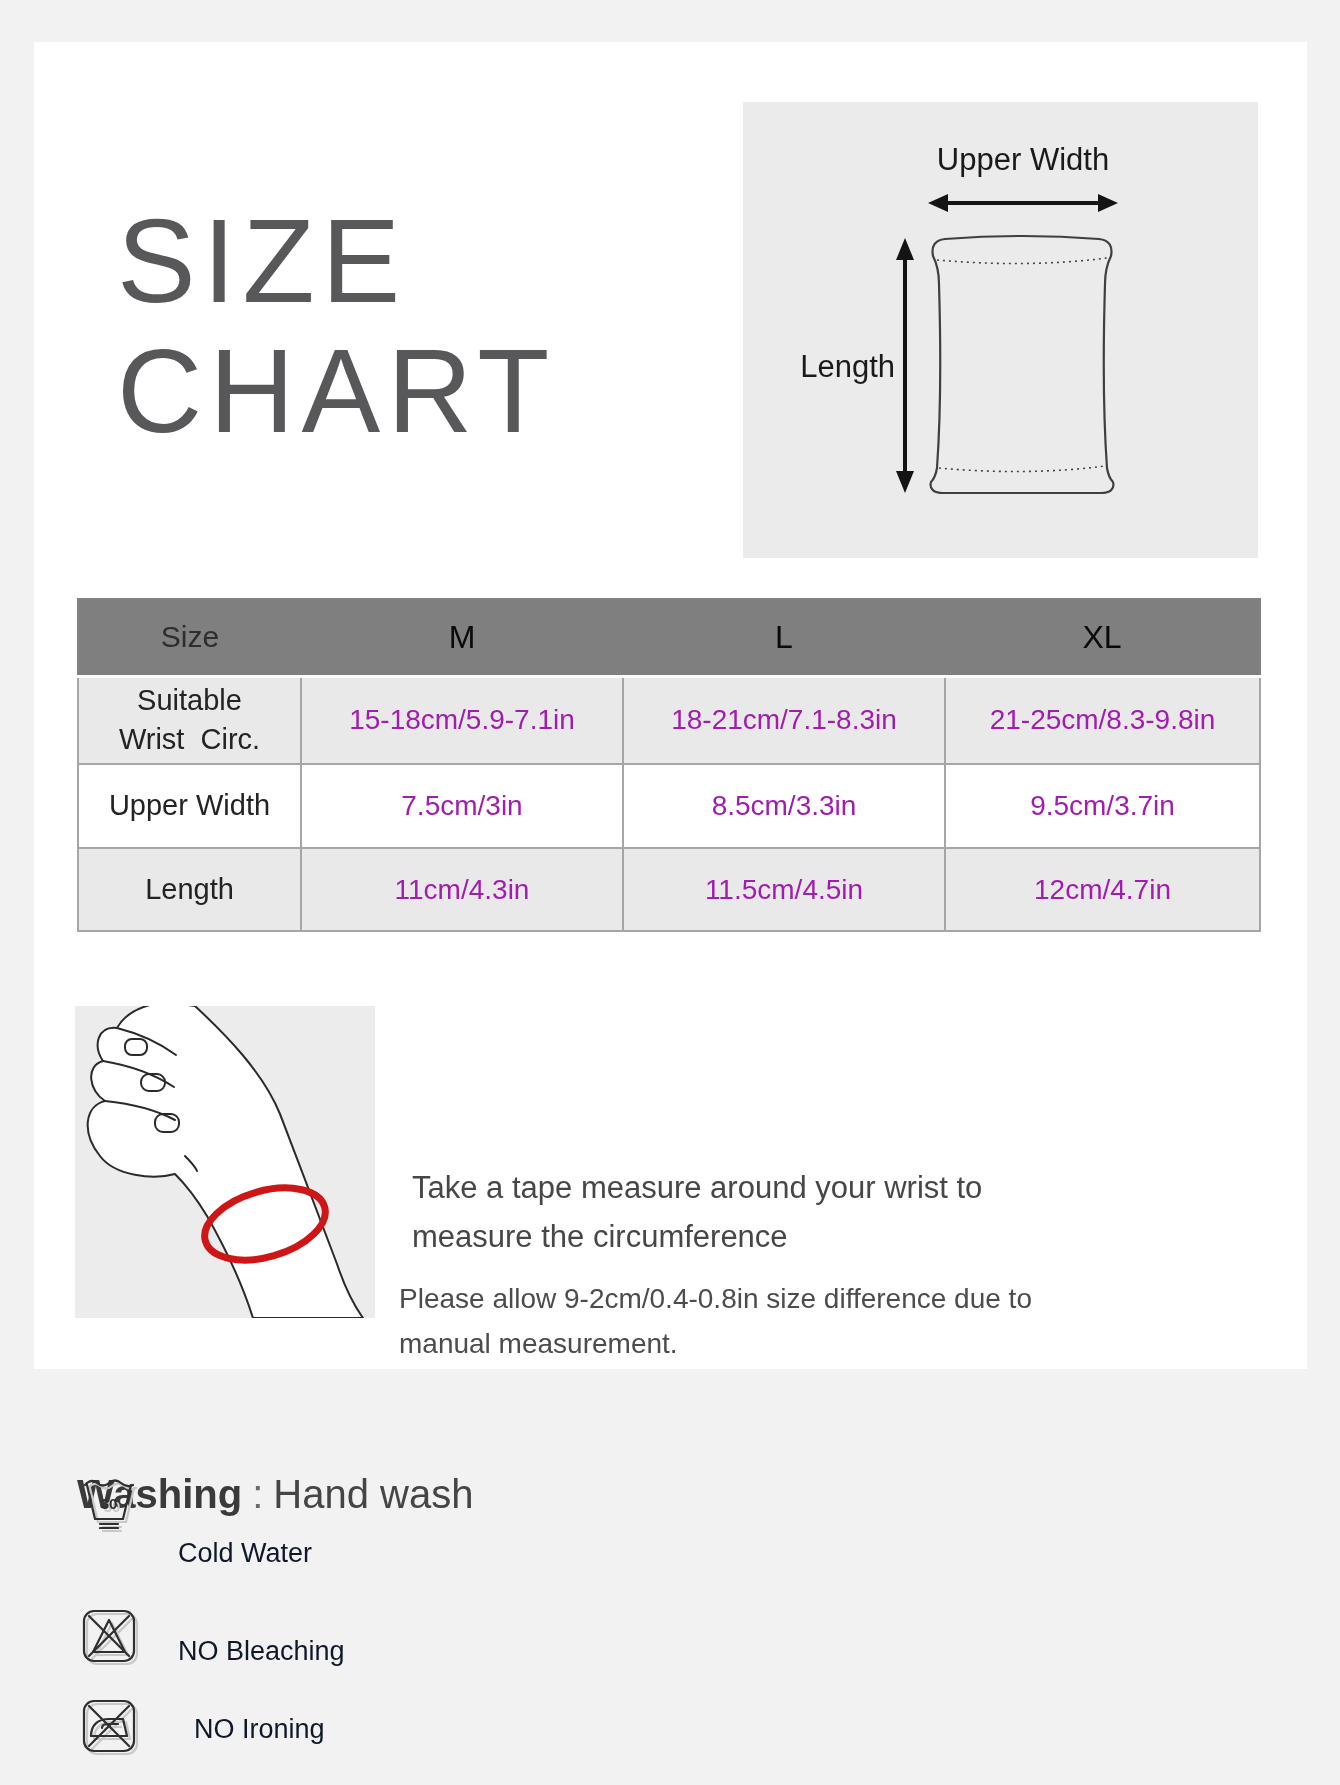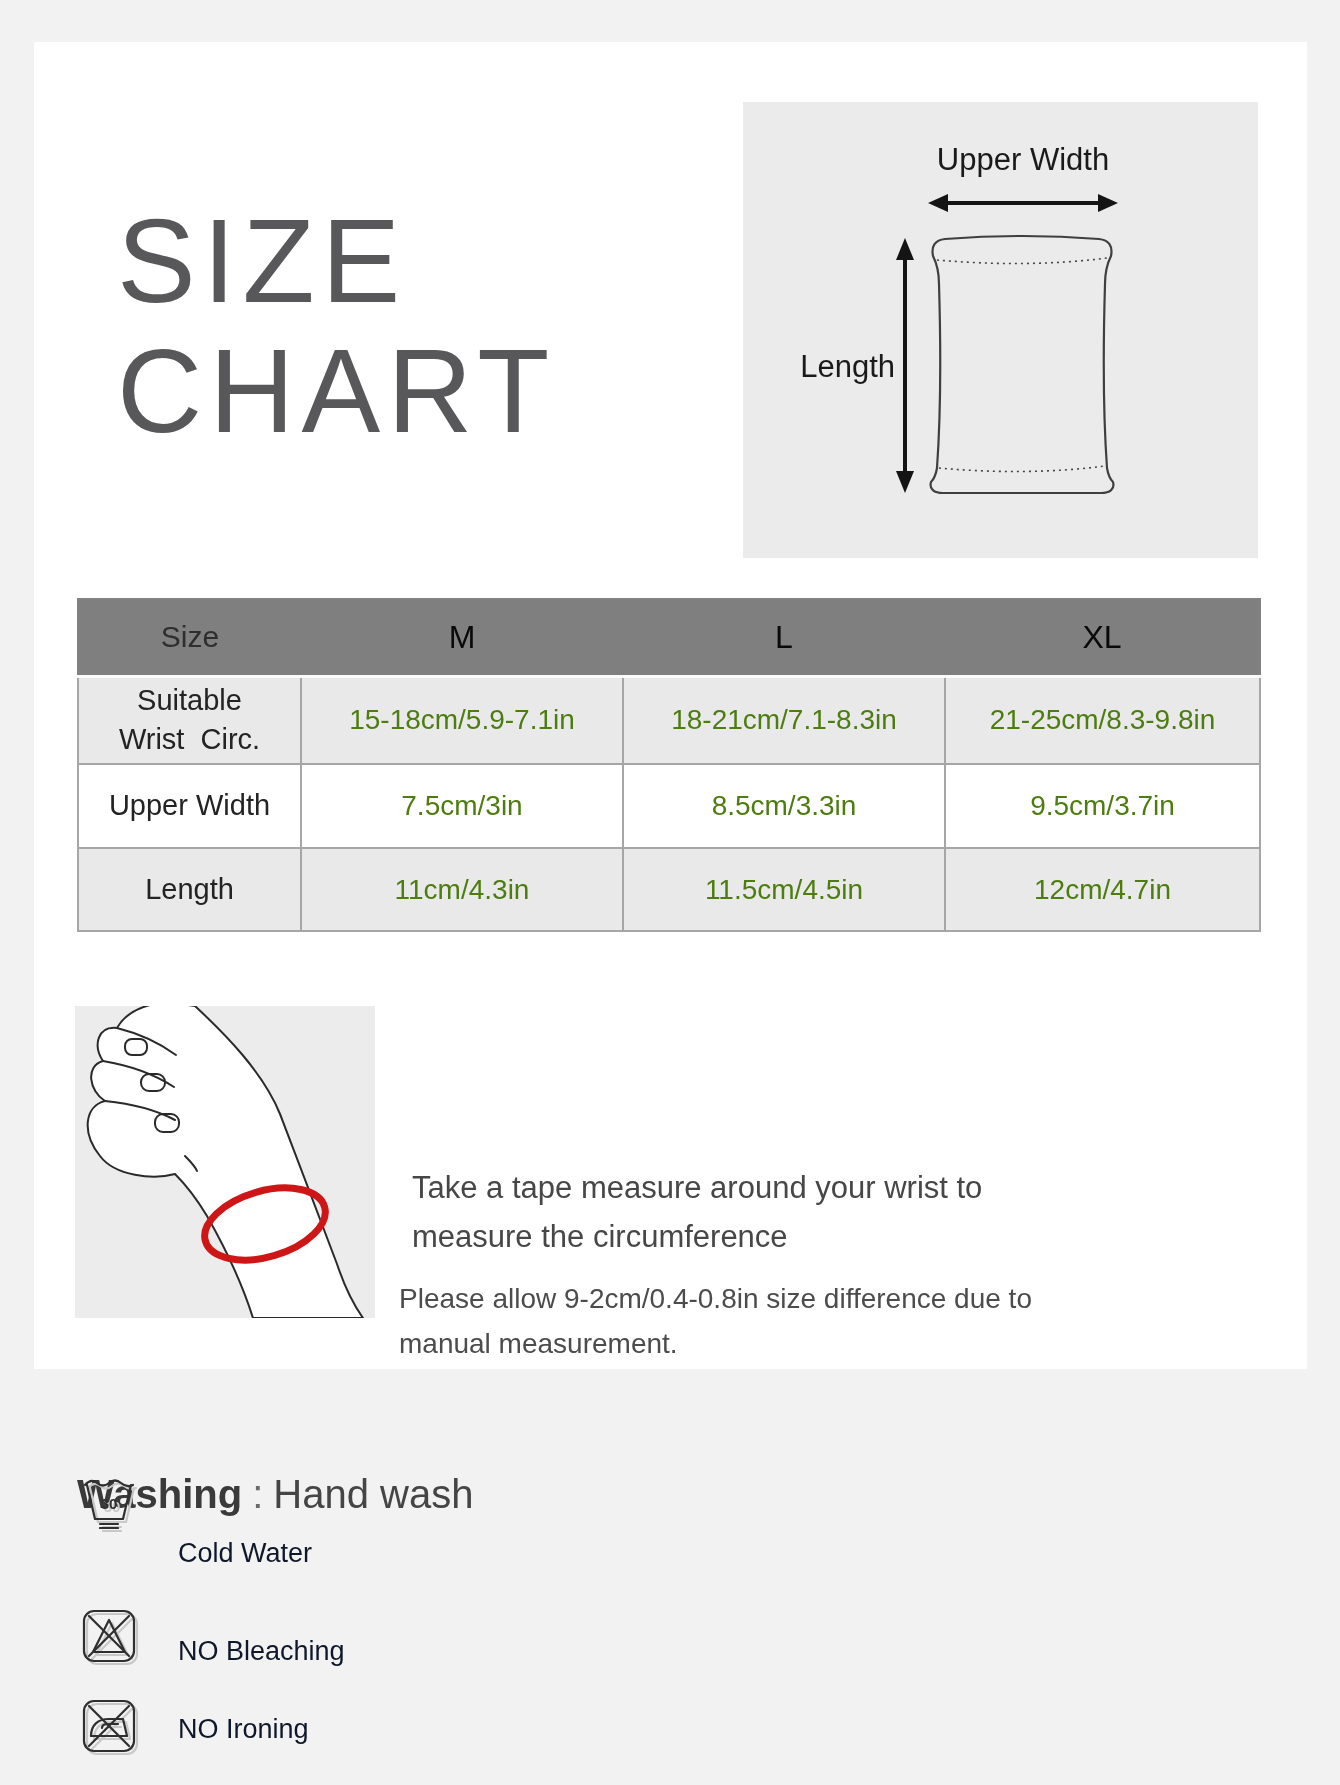--- a/index.html
+++ b/index.html
@@ -22,21 +22,21 @@
   table.size-table{position:absolute; left:77px; top:598px; width:1182px;
                    border-collapse:collapse; table-layout:fixed;
                    border:2px solid #828282;}
   table.size-table th, table.size-table td{padding:0; text-align:center; vertical-align:middle;}
   tr.head-row{height:77px; background:#7f7f7f;}
   tr.head-row th{border:none; font-weight:400;}
   th.size-head{font-size:30px; color:#2e2e2e;}
   th.size-col{font-size:32px; color:#0a0a0a;}
   tr.body-row td, tr.body-row th{border:2px solid #a6a6a6; font-weight:400;}
   tr.body-row th{font-size:29px; color:#232323; white-space:pre-wrap; line-height:1.35;}
-  tr.body-row td{font-size:28px; color:#4d7c0f;}
+  tr.body-row td{font-size:28px; color:#a21caf;}
   tr.row-1{height:88px; background:#e9e9e9;}
   tr.row-1 td, tr.row-1 th{border-top:3px solid #fbfbfb;}
   tr.row-2{height:84px; background:#ffffff;}
   tr.row-3{height:83px; background:#e9e9e9;}
 
   
   .hand-box{position:absolute; left:75px; top:1006px; width:300px; height:312px; background:#ececec; overflow:hidden;}
 
   
   .mm-heading{position:absolute; left:396px; top:1066px; font-size:42px; font-weight:700; color:#121212;}
@@ -46,21 +46,21 @@
   
   .wash-heading{position:absolute; left:77px; top:1472px; font-size:40px; color:#454545;}
   .wash-heading .w-bold{font-weight:700; color:#3a3a3a;}
   .wash-heading .w-sep{color:#6a6a6a; padding:0 10px;}
   .wicon{position:absolute; left:82px; width:54px; height:56px;
          filter:drop-shadow(3px 3px 0px #c8c8c8);}
   .wicon svg{display:block;}
   .wlabel{position:absolute; left:178px; font-size:27px; color:#0f172a;}
   .wi-0{top:1473px;} .wl-0{top:1538px;}
   .wi-1{top:1608px;} .wl-1{top:1636px;}
-  .wi-2{top:1698px;} .wl-2{top:1714px;}
+  .wi-2{top:1698px;} .wl-2{top:1714px;margin-left:16px;}
 </style>
 </head>
 <body>
 
 <div class="page">
   <div class="card"></div>
 
   <div class="title">
     <div>SIZE</div>
     <div>CHART</div>

